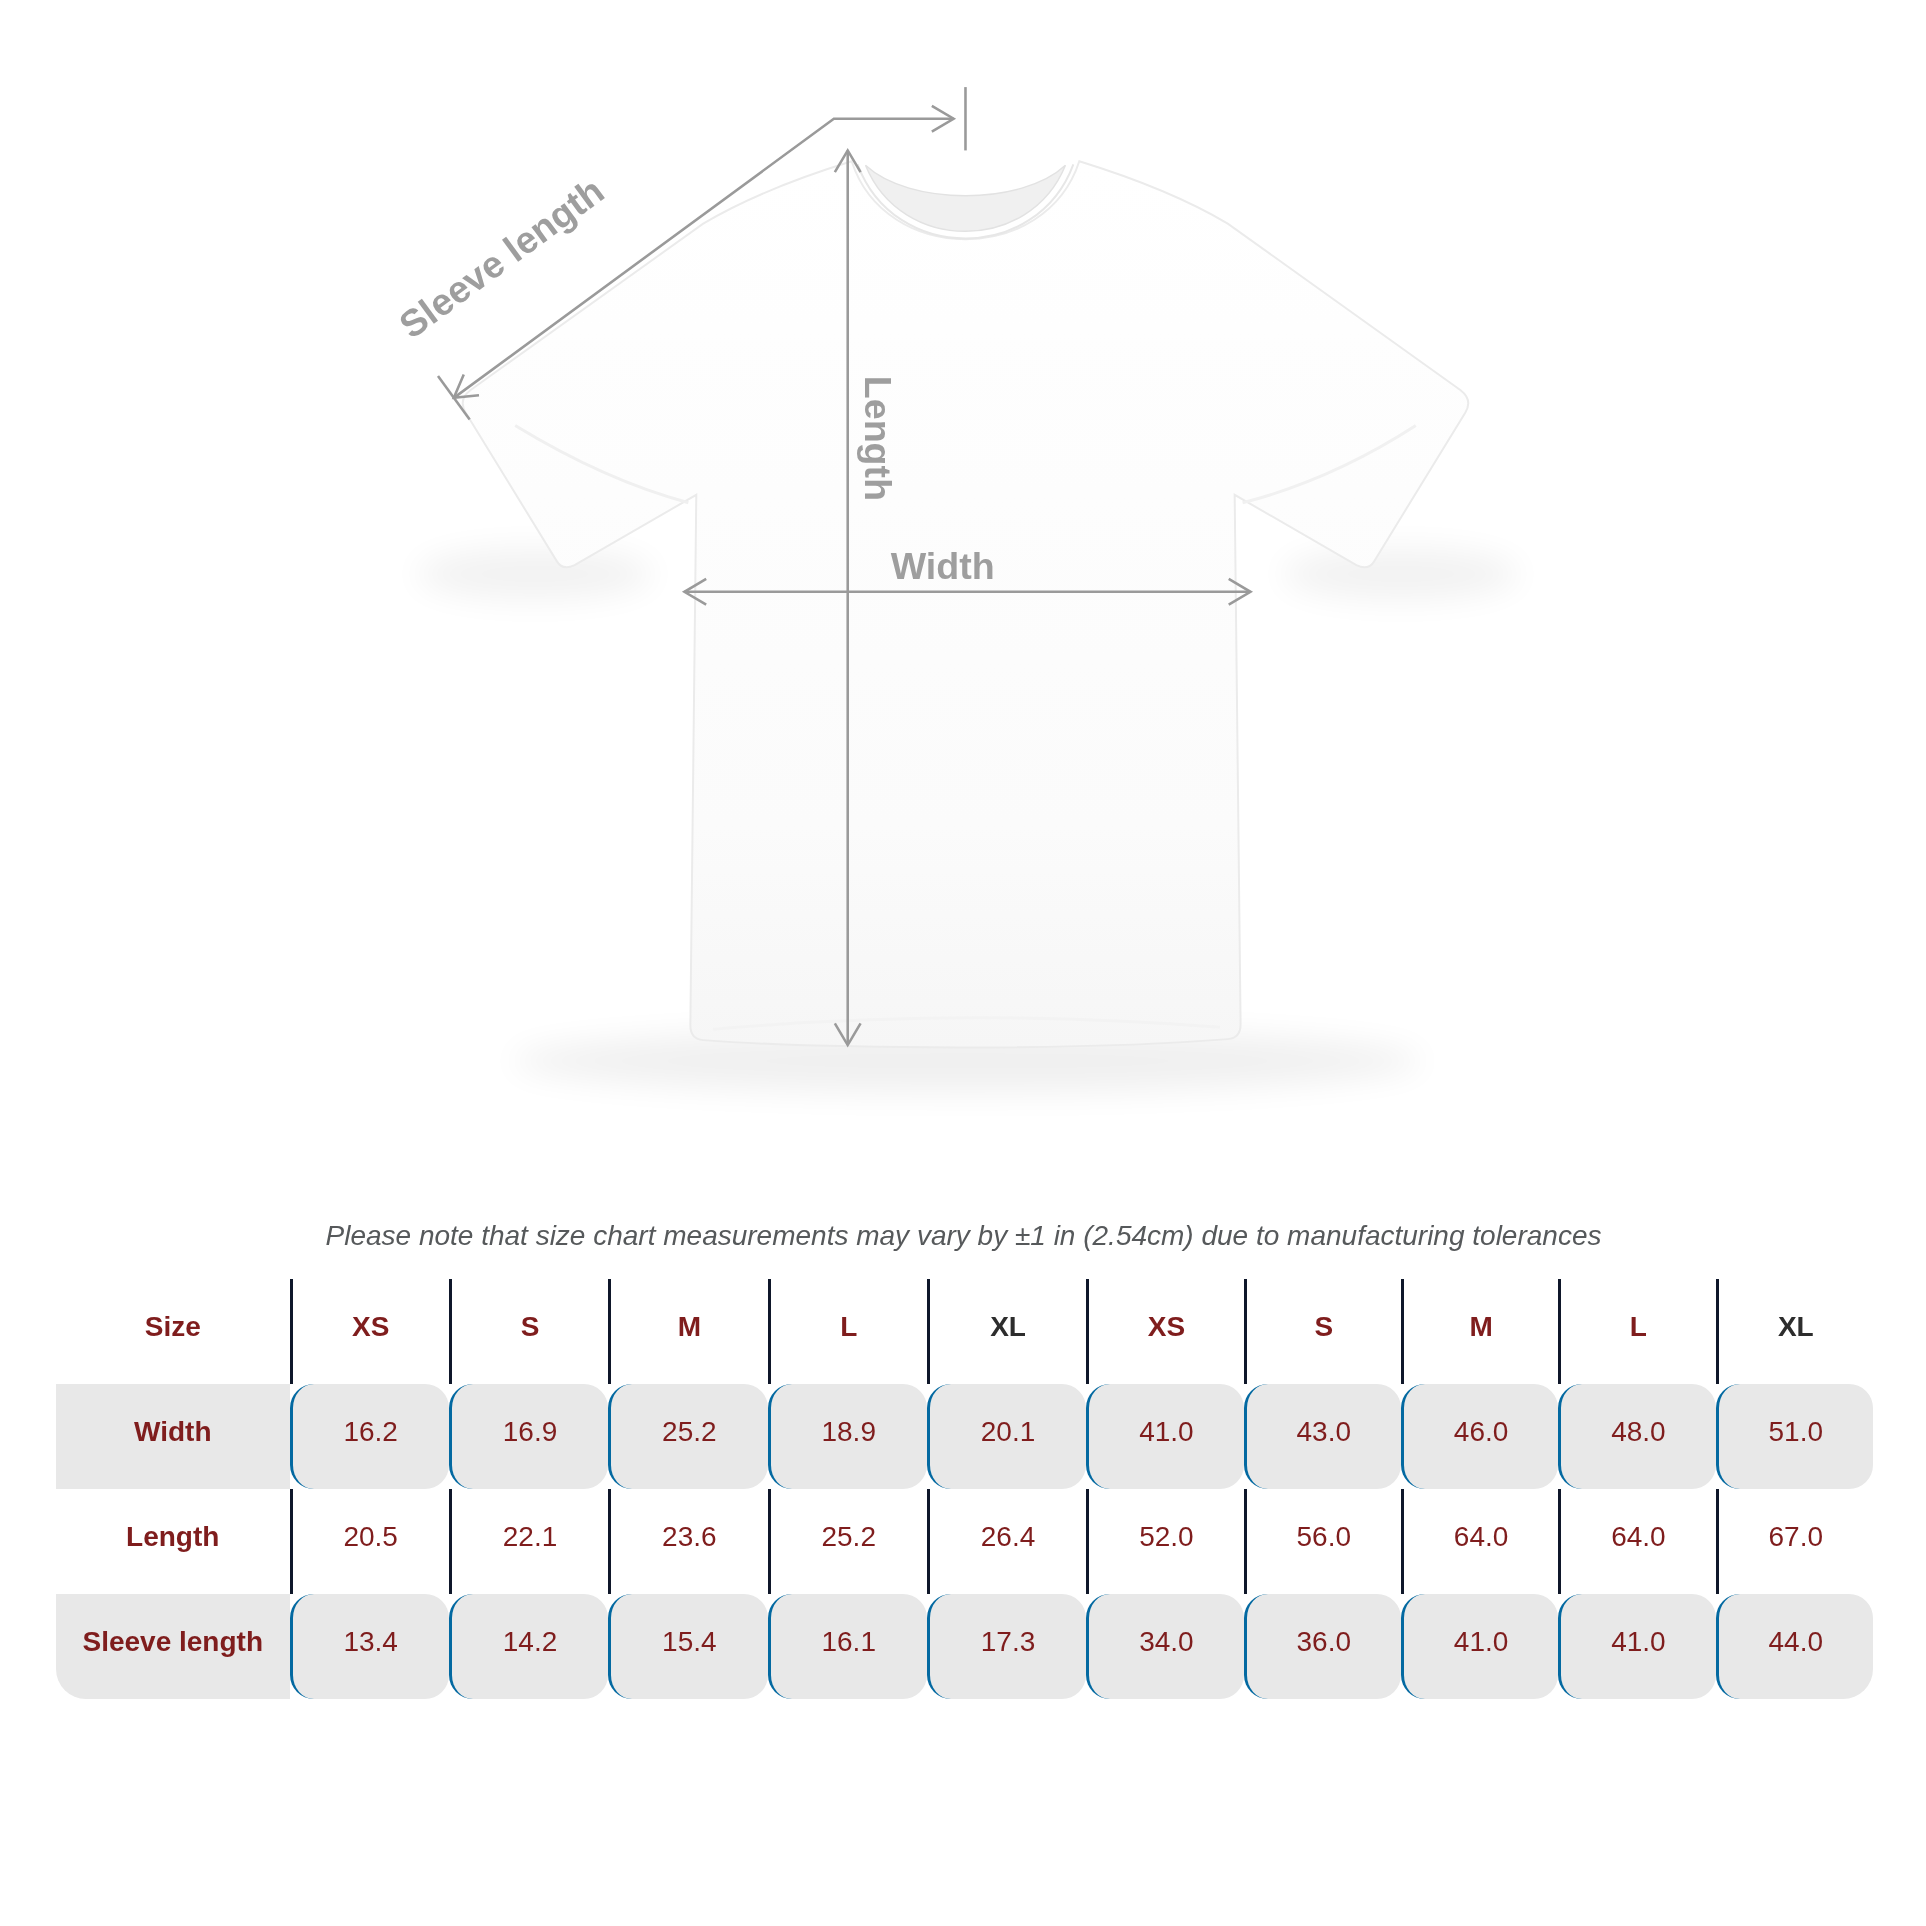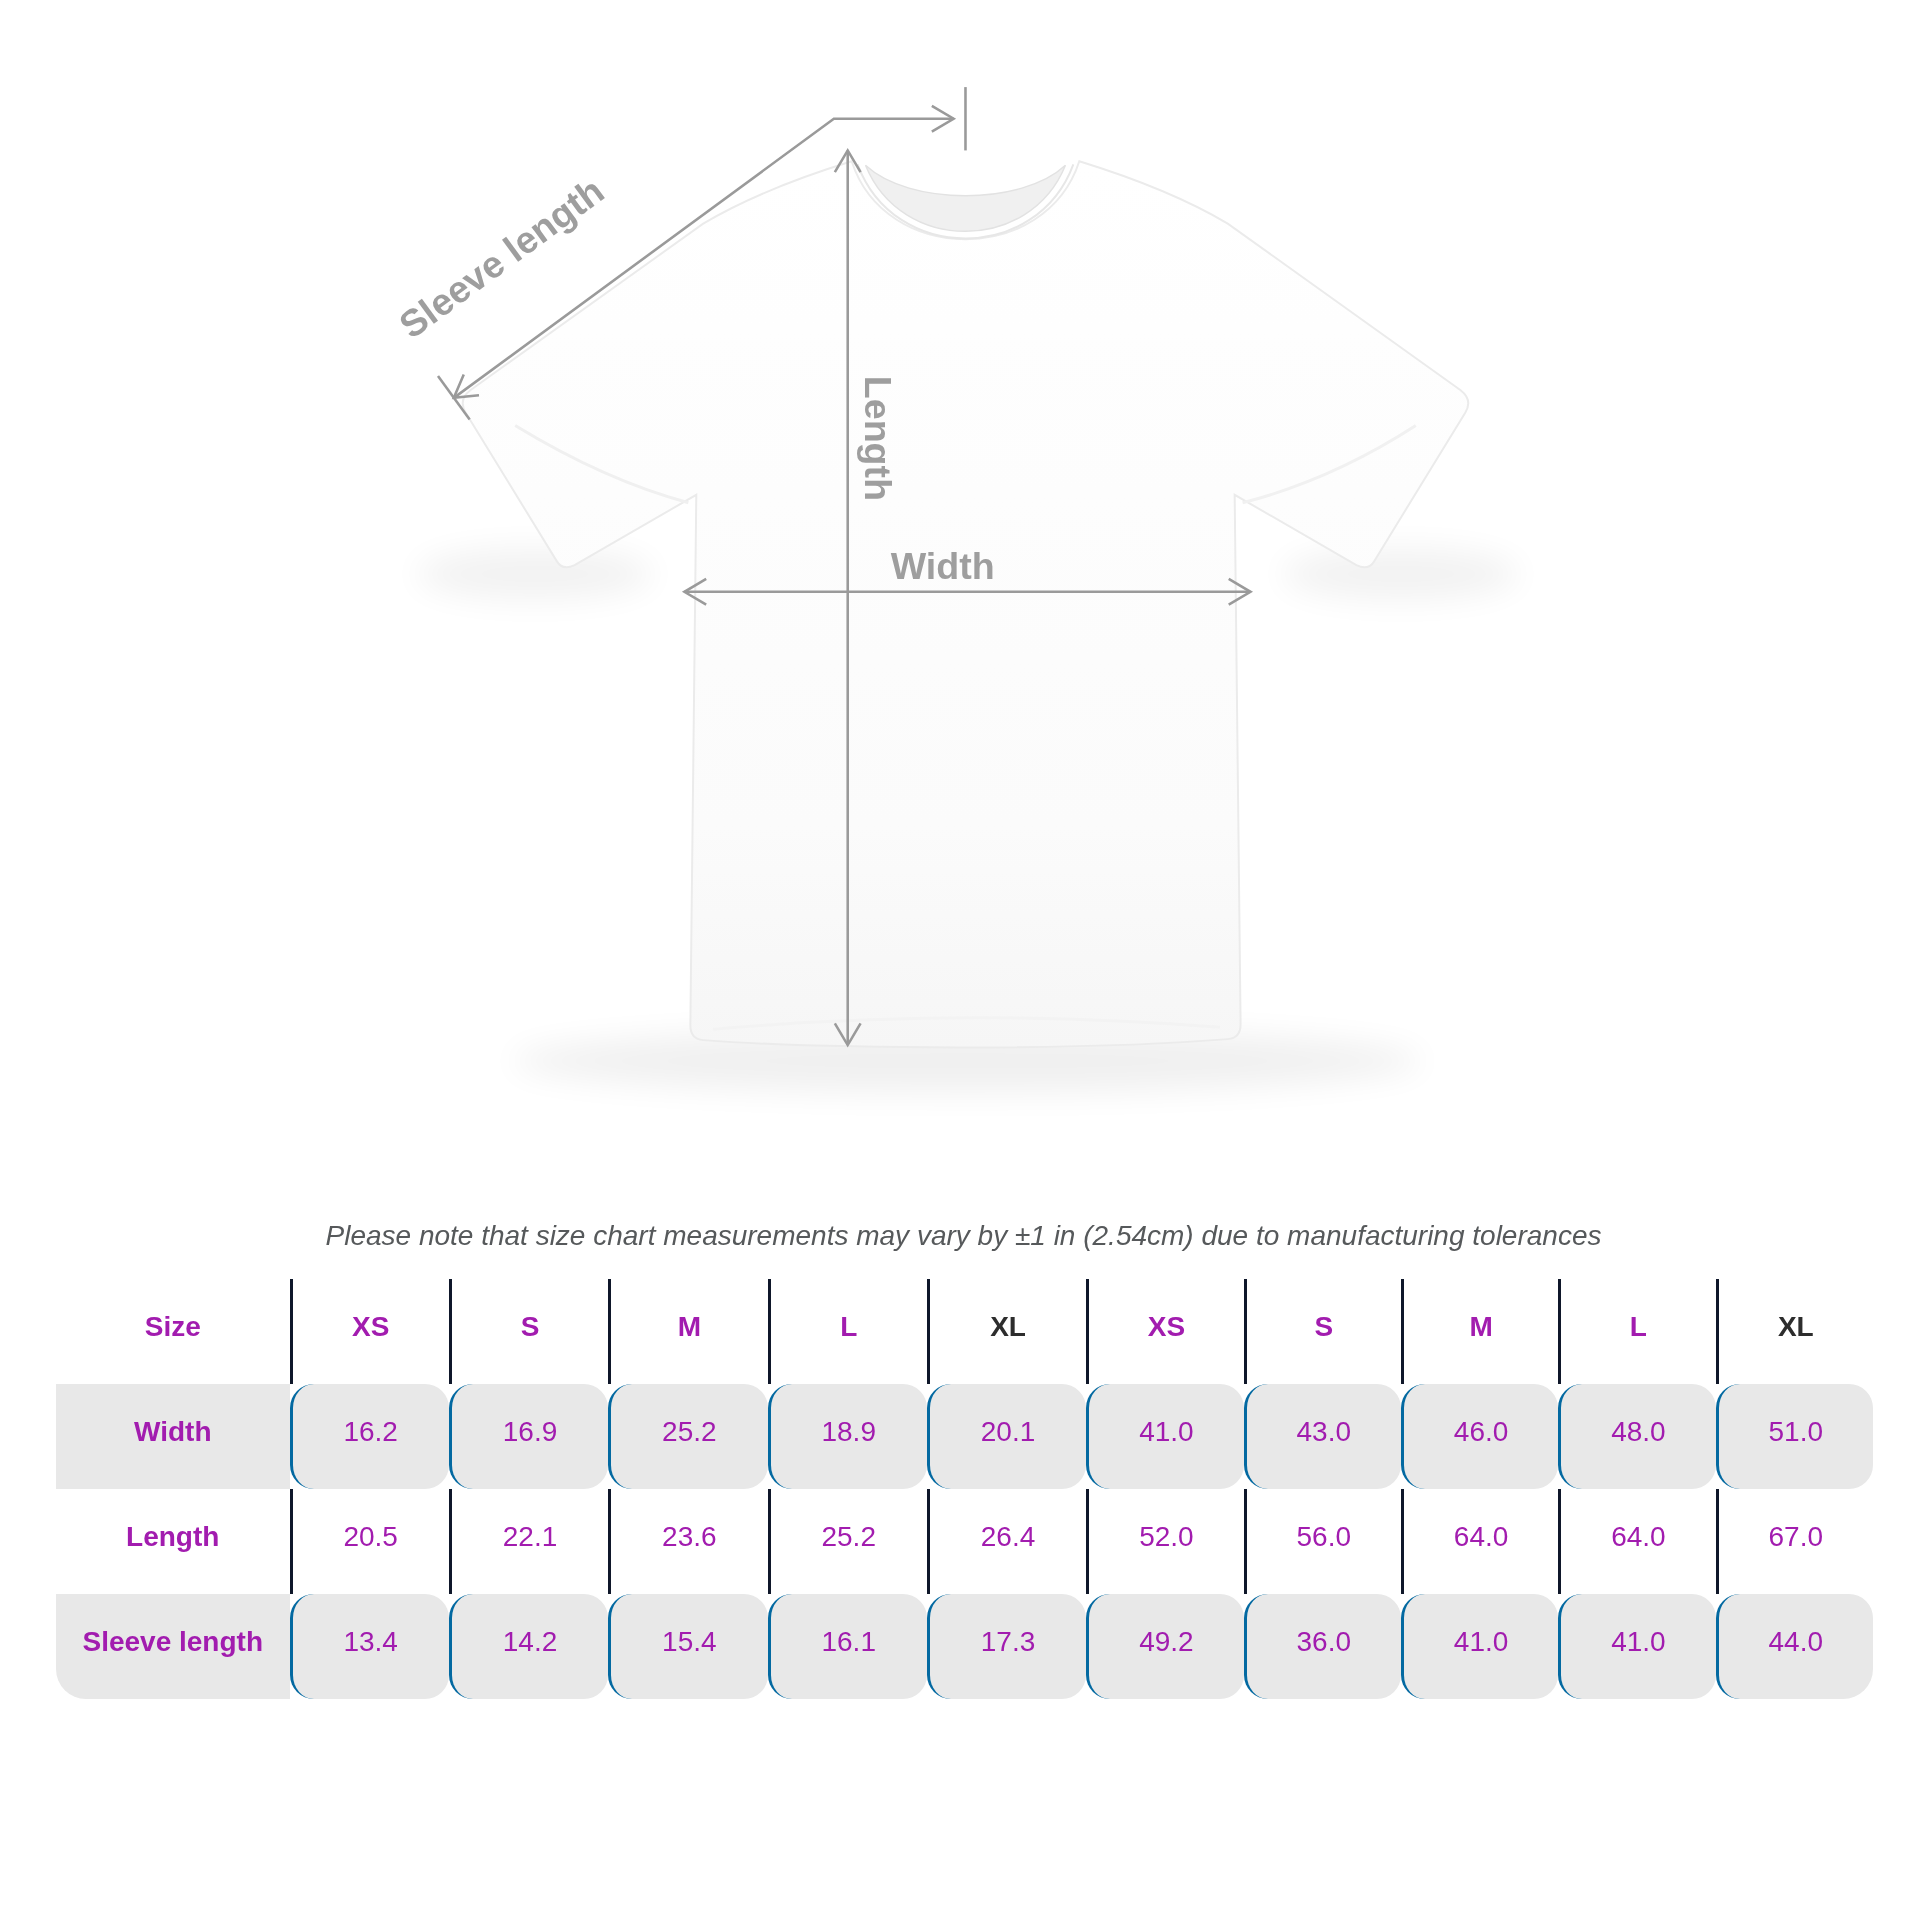--- a/index.html
+++ b/index.html
@@ -26,21 +26,21 @@
   .size-table td { text-align:center; vertical-align:middle; padding-bottom:10px; }
 
   
   .band { background:#e8e8e8; height:164px; }
   .band-left  { border-top-left-radius:30px; }
   .band-right { border-top-right-radius:30px; }
   .band-name { font-size:35px; font-weight:bold; font-style:italic; color:#575d5f; line-height:42px; padding-top:26px; }
   .band-unit { font-size:27px; font-style:italic; color:#686d6f; line-height:32px; margin-top:8px; }
 
   
-  .data-row td { height:105px; font-size:28px; color:#a21caf; }
+  .data-row td { height:105px; font-size:28px; color:#7f1d1d; }
   .row-white td { background:#ffffff; }
   .row-gray  td { background:#e8e8e8; }
   .row-white td + td { border-left:3px solid #0f172a; }
   .row-gray  td + td { border-left:3px solid #0369a1;border-radius:24px; }
   .row-label { font-weight:bold; color:#6d7375; font-size:28px; }
   .size-head { font-weight:bold; color:#7b8082; font-size:27px; }
   .size-head.xl-dark { color:#2d2d2d; }
   .last-row td:first-child { border-bottom-left-radius:30px; }
   .last-row td:last-child  { border-bottom-right-radius:30px; }
 </style>
@@ -179,21 +179,21 @@
       <td>67.0</td>
     </tr>
 
     <tr class="data-row row-gray last-row">
       <td class="row-label">Sleeve length</td>
       <td>13.4</td>
       <td>14.2</td>
       <td>15.4</td>
       <td>16.1</td>
       <td>17.3</td>
-      <td>49.2</td>
+      <td>34.0</td>
       <td>36.0</td>
       <td>41.0</td>
       <td>41.0</td>
       <td>44.0</td>
     </tr>
   </tbody>
     </table>
 
 </div>
 

